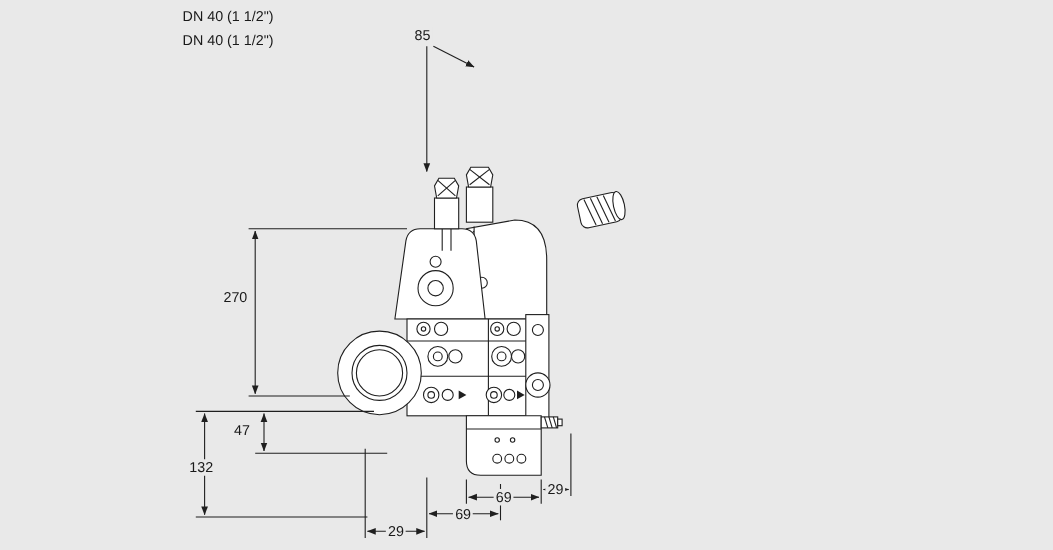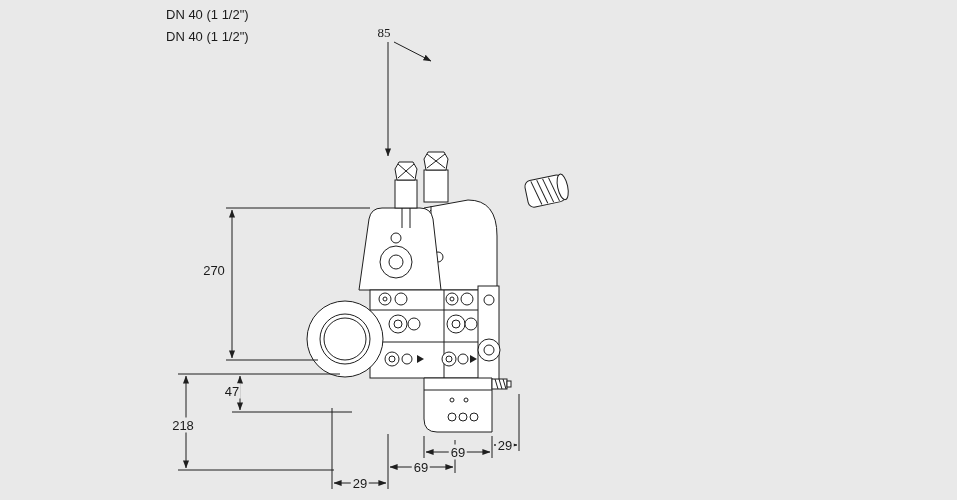--- a/index.html
+++ b/index.html
@@ -149,21 +149,21 @@
       <line x1="426" y1="452" x2="490" y2="452" marker-start="url(#arr)" marker-end="url(#arr)"></line>
       <line x1="494" y1="445" x2="517" y2="445" marker-start="url(#arr)" marker-end="url(#arr)"></line>
       <line x1="388" y1="42" x2="388" y2="156" marker-end="url(#arr)"></line>
       <line x1="394" y1="42" x2="431" y2="61" marker-end="url(#arr)"></line>
     </g>
   </svg>
 
   <div class="lbl" style="left:166px; top:7px;">DN 40 (1 1/2")</div>
   <div class="lbl" style="left:166px; top:29px;">DN 40 (1 1/2")</div>
 
-  <div class="lbl center" style="left:384px; top:32px;font-family:Liberation Serif, serif;">85</div>
+  <div class="lbl center" style="left:384px; top:32px;">85</div>
   <div class="lbl center" style="left:214px; top:270px;">270</div>
-  <div class="lbl center" style="left:232px; top:391px;text-align:center;">47</div>
-  <div class="lbl center" style="left:183px; top:425px;">218</div>
+  <div class="lbl center" style="left:220px; top:391px;text-align:center;">47</div>
+  <div class="lbl center" style="left:183px; top:425px;">132</div>
   <div class="lbl center" style="left:360px; top:483px;">29</div>
   <div class="lbl center" style="left:421px; top:467px;">69</div>
   <div class="lbl center" style="left:458px; top:452px;">69</div>
   <div class="lbl center" style="left:505px; top:445px;">29</div>
 </div>
 
 </body></html>

